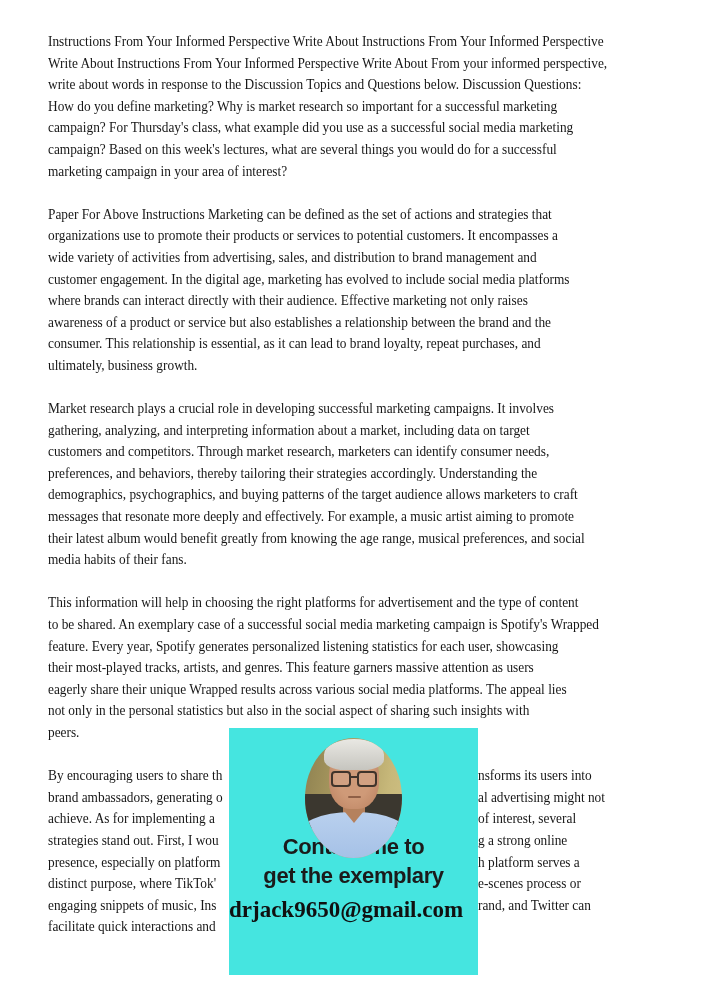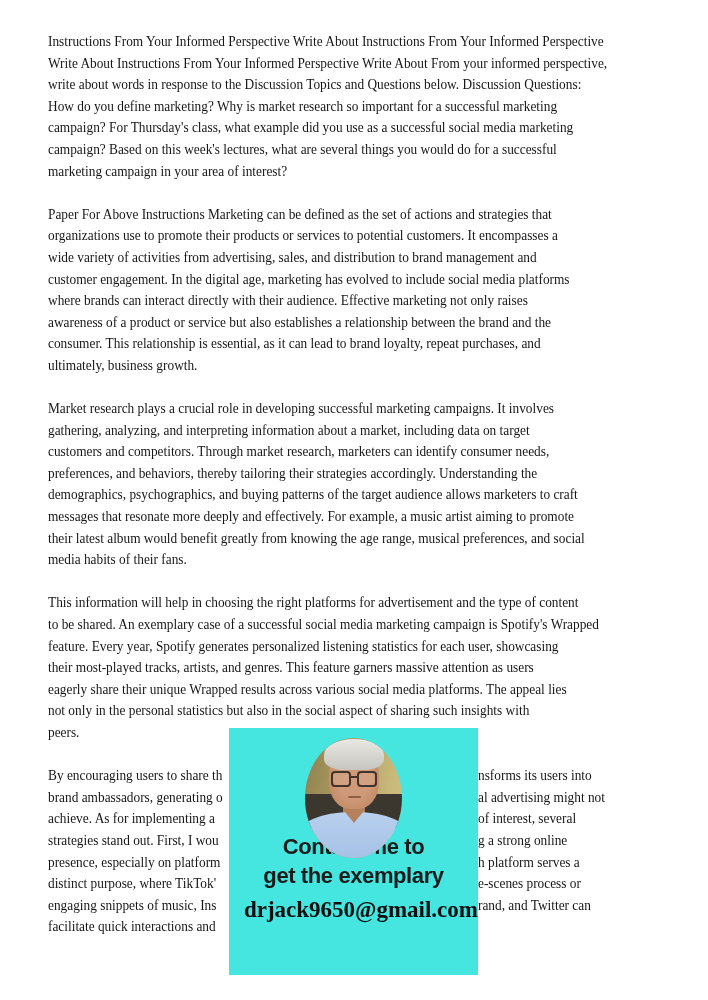--- a/index.html
+++ b/index.html
@@ -40,21 +40,21 @@
     text-align: center;
     font-family: "Liberation Sans", "DejaVu Sans", sans-serif;
     font-weight: 700;
     font-size: 22px;
     line-height: 29px;
     letter-spacing: -0.4px;
     color: #1b1b1b;
   }
   .overlay-email {
     margin-top: 7px;
-    text-align: right;
+    text-align: left;
     font-family: "Liberation Serif", "DejaVu Serif", serif;
     font-weight: 700;
     font-size: 23px;
     color: #101010;
   }
 
   
   .avatar {
     position: absolute;
     top: 10px; left: 50%;

